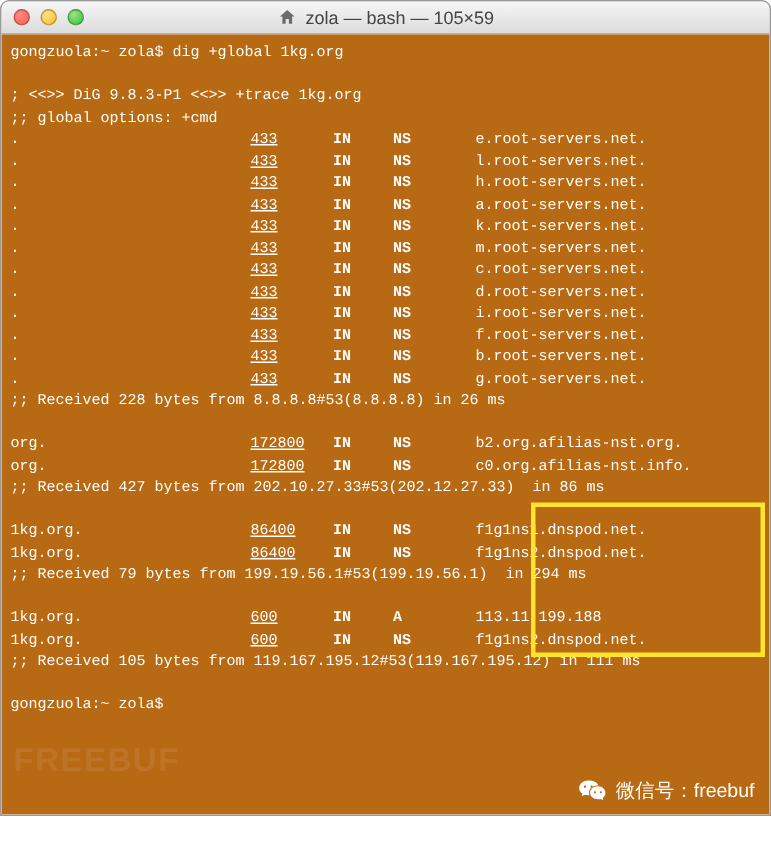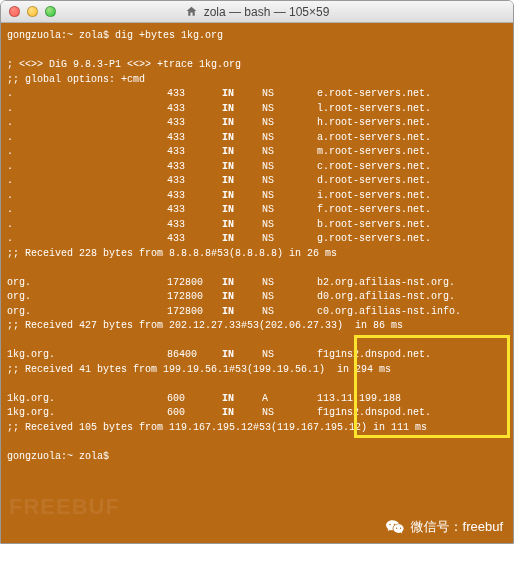--- a/index.html
+++ b/index.html
@@ -58,23 +58,23 @@
     padding: 6px 6px 16px 6px;
     width: 100%;
     min-height: 520px;
     line-height: 1.45;
     letter-spacing: 0px;
     position: relative;
   }
   .row { white-space: pre; }
   .row span { display: inline-block; }
   .c-dom   { width: 160px; }
-  .c-ttl   { width: 55px; }
+  .c-ttl   { width: 55px; text-decoration: underline; }
   .c-in    { width: 40px; font-weight: bold; }
-  .c-type  { width: 55px; }
+  .c-type  { width: 55px; font-weight: bold; }
   .c-tgt   { }
   .highlight-box {
     position: absolute;
     border: 3px solid #ffe42e;
     pointer-events: none;
   }
   .bottom-bar {
     position: absolute;
     bottom: 6px;
     right: 10px;
@@ -119,53 +119,54 @@
         <svg viewBox="0 0 24 24">
             <path fill="#6b6b6b" d="M12 3l9 8h-3v9h-4v-6H10v6H6v-9H3z"></path>
           </svg>
       </span>
       <span>zola — bash — 105×59</span>
     </div>
   </div>
 
   <div class="term">
 
-    <div class="row"><span>gongzuola:</span><span>~ zola$ </span><span>dig +bytes 1kg.org</span></div>
+    <div class="row"><span>gongzuola:</span><span>~ zola$ </span><span>dig +global 1kg.org</span></div>
     <div class="row">&nbsp;</div>
     <div class="row">; &lt;&lt;&gt;&gt; DiG 9.8.3-P1 &lt;&lt;&gt;&gt; +trace 1kg.org</div>
     <div class="row">;; global options: +cmd</div>
 
     <div id="block1">
         <div class="row"><span class="c-dom">.</span><span class="c-ttl">433</span><span class="c-in">IN</span><span class="c-type">NS</span><span class="c-tgt">e.root-servers.net.</span></div>
         <div class="row"><span class="c-dom">.</span><span class="c-ttl">433</span><span class="c-in">IN</span><span class="c-type">NS</span><span class="c-tgt">l.root-servers.net.</span></div>
         <div class="row"><span class="c-dom">.</span><span class="c-ttl">433</span><span class="c-in">IN</span><span class="c-type">NS</span><span class="c-tgt">h.root-servers.net.</span></div>
         <div class="row"><span class="c-dom">.</span><span class="c-ttl">433</span><span class="c-in">IN</span><span class="c-type">NS</span><span class="c-tgt">a.root-servers.net.</span></div>
+        <div class="row"><span class="c-dom">.</span><span class="c-ttl">433</span><span class="c-in">IN</span><span class="c-type">NS</span><span class="c-tgt">k.root-servers.net.</span></div>
         <div class="row"><span class="c-dom">.</span><span class="c-ttl">433</span><span class="c-in">IN</span><span class="c-type">NS</span><span class="c-tgt">m.root-servers.net.</span></div>
         <div class="row"><span class="c-dom">.</span><span class="c-ttl">433</span><span class="c-in">IN</span><span class="c-type">NS</span><span class="c-tgt">c.root-servers.net.</span></div>
         <div class="row"><span class="c-dom">.</span><span class="c-ttl">433</span><span class="c-in">IN</span><span class="c-type">NS</span><span class="c-tgt">d.root-servers.net.</span></div>
         <div class="row"><span class="c-dom">.</span><span class="c-ttl">433</span><span class="c-in">IN</span><span class="c-type">NS</span><span class="c-tgt">i.root-servers.net.</span></div>
         <div class="row"><span class="c-dom">.</span><span class="c-ttl">433</span><span class="c-in">IN</span><span class="c-type">NS</span><span class="c-tgt">f.root-servers.net.</span></div>
         <div class="row"><span class="c-dom">.</span><span class="c-ttl">433</span><span class="c-in">IN</span><span class="c-type">NS</span><span class="c-tgt">b.root-servers.net.</span></div>
         <div class="row"><span class="c-dom">.</span><span class="c-ttl">433</span><span class="c-in">IN</span><span class="c-type">NS</span><span class="c-tgt">g.root-servers.net.</span></div>
       </div>
     <div class="row">;; Received 228 bytes from 8.8.8.8#53(8.8.8.8) in 26 ms</div>
     <div class="row">&nbsp;</div>
 
     <div id="block2">
         <div class="row"><span class="c-dom">org.</span><span class="c-ttl">172800</span><span class="c-in">IN</span><span class="c-type">NS</span><span class="c-tgt">b2.org.afilias-nst.org.</span></div>
-        <div class="row"><span class="c-dom">org.</span><span class="c-ttl">172800</span><span class="c-in">IN</span><span class="c-type">NS</span><span class="c-tgt">d0.org.afilias-nst.org.</span></div>
         <div class="row"><span class="c-dom">org.</span><span class="c-ttl">172800</span><span class="c-in">IN</span><span class="c-type">NS</span><span class="c-tgt">c0.org.afilias-nst.info.</span></div>
       </div>
-    <div class="row">;; Received 427 bytes from 202.12.27.33#53(202.06.27.33)  in 86 ms</div>
+    <div class="row">;; Received 427 bytes from 202.10.27.33#53(202.12.27.33)  in 86 ms</div>
     <div class="row">&nbsp;</div>
 
     <div id="block3">
+        <div class="row"><span class="c-dom">1kg.org.</span><span class="c-ttl">86400</span><span class="c-in">IN</span><span class="c-type">NS</span><span class="c-tgt">f1g1ns1.dnspod.net.</span></div>
         <div class="row"><span class="c-dom">1kg.org.</span><span class="c-ttl">86400</span><span class="c-in">IN</span><span class="c-type">NS</span><span class="c-tgt">f1g1ns2.dnspod.net.</span></div>
       </div>
-    <div class="row">;; Received 41 bytes from 199.19.56.1#53(199.19.56.1)  in 294 ms</div>
+    <div class="row">;; Received 79 bytes from 199.19.56.1#53(199.19.56.1)  in 294 ms</div>
     <div class="row">&nbsp;</div>
 
     <div id="block4">
         <div class="row"><span class="c-dom">1kg.org.</span><span class="c-ttl">600</span><span class="c-in">IN</span><span class="c-type">A</span><span class="c-tgt">113.11.199.188</span></div>
         <div class="row"><span class="c-dom">1kg.org.</span><span class="c-ttl">600</span><span class="c-in">IN</span><span class="c-type">NS</span><span class="c-tgt">f1g1ns2.dnspod.net.</span></div>
       </div>
     <div class="row">;; Received 105 bytes from 119.167.195.12#53(119.167.195.12) in 111 ms</div>
     <div class="row">&nbsp;</div>
 
     <div class="row"><span>gongzuola:</span><span>~ zola$ </span></div>

